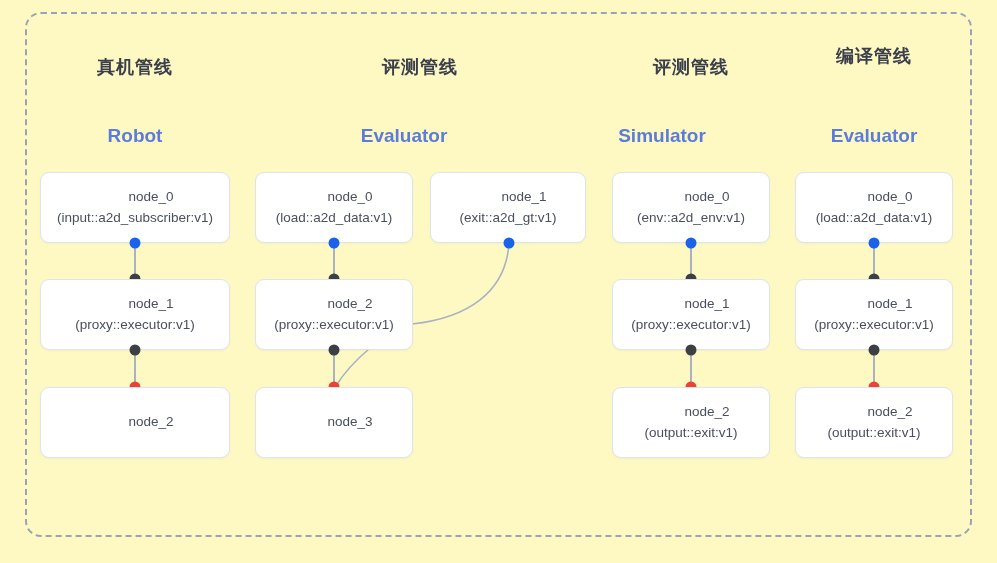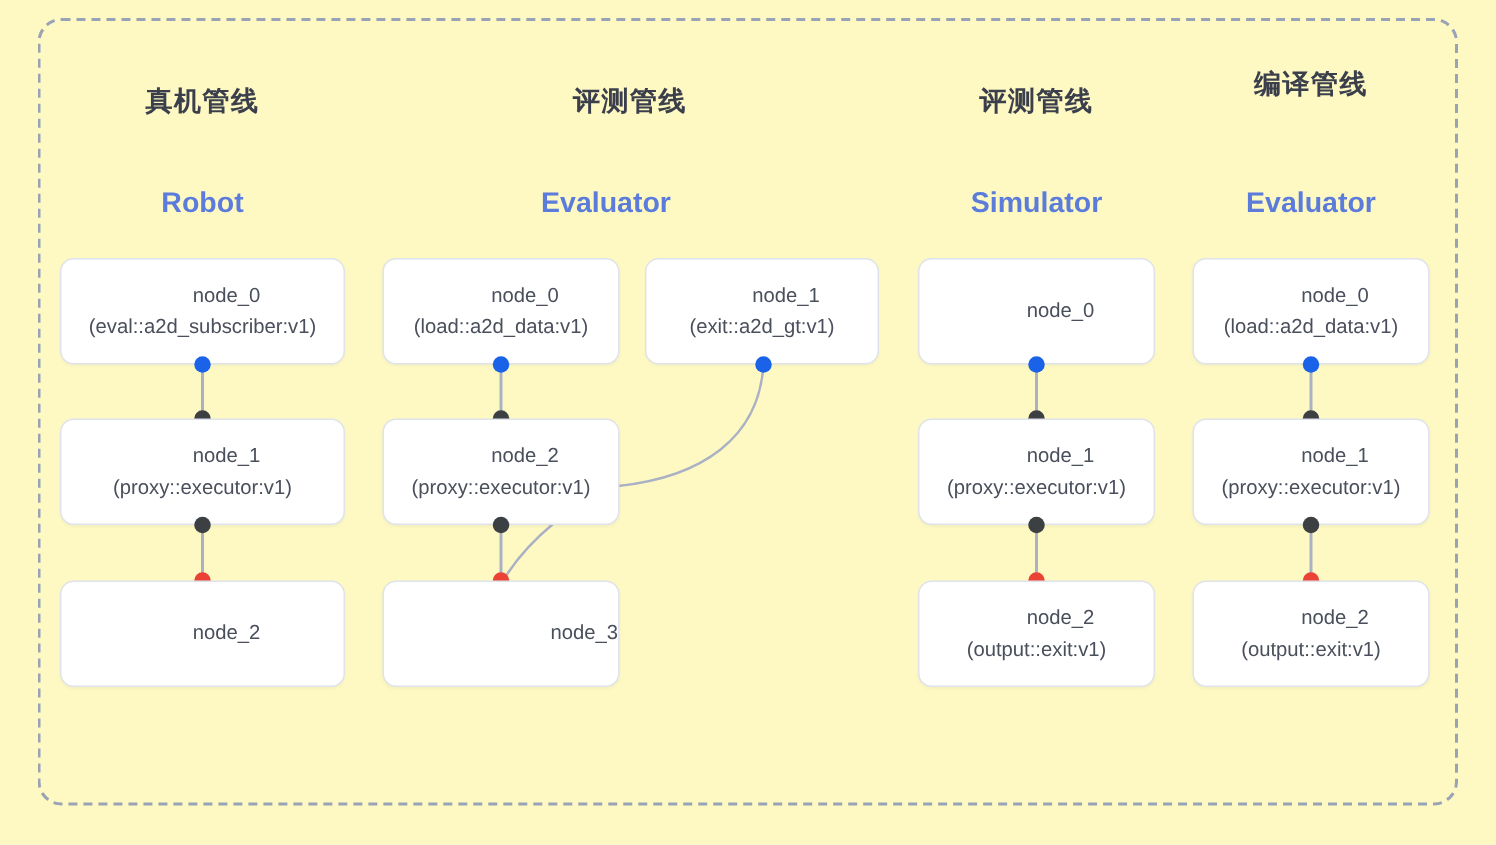--- a/index.html
+++ b/index.html
@@ -118,21 +118,21 @@
   <svg id="curves" viewBox="0 0 997 563">
     <path d="M 509 243 C 506 292 468 318 412 324" fill="none" stroke="#aab1c4" stroke-width="1.6"></path>
     <path d="M 369 349 C 357 359 344 373 336 386" fill="none" stroke="#aab1c4" stroke-width="1.6"></path>
   </svg>
 
   <div class="column-title" style="left:135px; top:55px;">真机管线</div>
   <div class="column-subtitle" style="left:135px; top:125px;">Robot</div>
 
   <div class="node-box" style="left:40px; top:172px; width:190px; height:71px;">
     <div class="node-name">node_0</div>
-    <div class="node-type">(eval::a2d_subscriber:v1)</div>
+    <div class="node-type">(input::a2d_subscriber:v1)</div>
   </div>
   <div class="edge-line" style="left:134px; top:243px; height:35px;"></div>
   <div class="port-dot port-out" style="left:135px; top:243px;"></div>
   <div class="port-dot port-in" style="left:135px; top:279px;"></div>
 
   <div class="node-box" style="left:40px; top:279px; width:190px; height:71px;">
     <div class="node-name">node_1</div>
     <div class="node-type">(proxy::executor:v1)</div>
   </div>
   <div class="edge-line" style="left:134px; top:350px; height:37px;"></div>
@@ -155,35 +155,36 @@
   <div class="port-dot port-in" style="left:334px; top:279px;"></div>
 
   <div class="node-box" style="left:255px; top:279px; width:158px; height:71px;">
     <div class="node-name">node_2</div>
     <div class="node-type">(proxy::executor:v1)</div>
   </div>
   <div class="edge-line" style="left:333px; top:350px; height:37px;"></div>
   <div class="port-dot port-in" style="left:334px; top:350px;"></div>
   <div class="port-dot port-end" style="left:334px; top:387px;"></div>
 
-  <div class="node-box" style="left:255px; top:387px; width:158px; height:71px;align-items:flex-end;">
+  <div class="node-box" style="left:255px; top:387px; width:158px; height:71px;">
     <div class="node-name">node_3</div>
   </div>
 
   <div class="node-box" style="left:430px; top:172px; width:156px; height:71px;">
     <div class="node-name">node_1</div>
     <div class="node-type">(exit::a2d_gt:v1)</div>
   </div>
   <div class="port-dot port-out" style="left:509px; top:243px;"></div>
 
   <div class="column-title" style="left:691px; top:55px;">评测管线</div>
-  <div class="column-subtitle" style="left:691px; top:125px;">Simulator</div>
+  <div class="column-subtitle" style="left:662px; top:125px;">Simulator</div>
 
   <div class="node-box" style="left:612px; top:172px; width:158px; height:71px;">
     <div class="node-name">node_0</div>
+    <div class="node-type">(env::a2d_env:v1)</div>
   </div>
   <div class="edge-line" style="left:690px; top:243px; height:35px;"></div>
   <div class="port-dot port-out" style="left:691px; top:243px;"></div>
   <div class="port-dot port-in" style="left:691px; top:279px;"></div>
 
   <div class="node-box" style="left:612px; top:279px; width:158px; height:71px;">
     <div class="node-name">node_1</div>
     <div class="node-type">(proxy::executor:v1)</div>
   </div>
   <div class="edge-line" style="left:690px; top:350px; height:37px;"></div>

